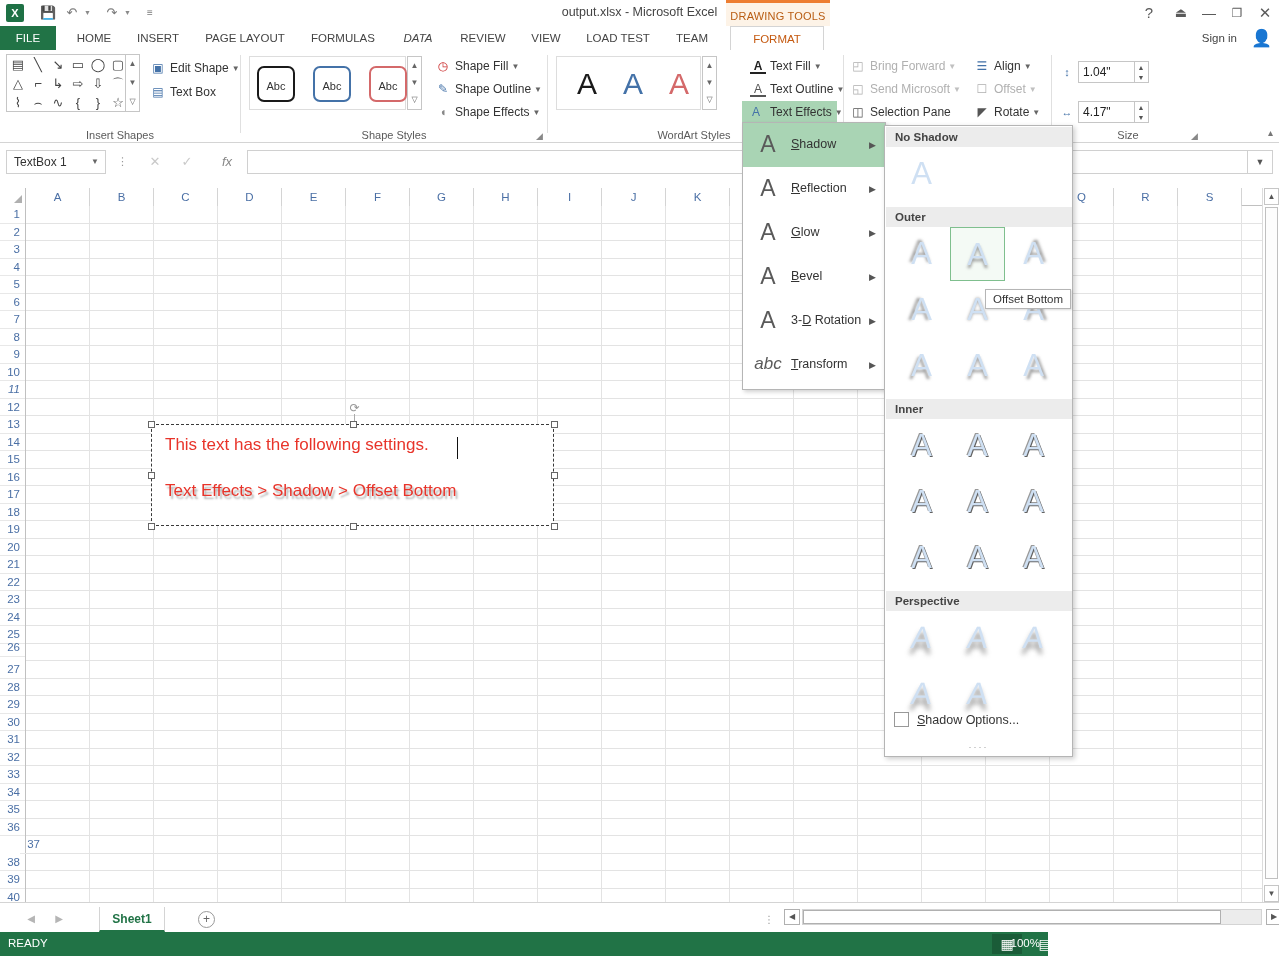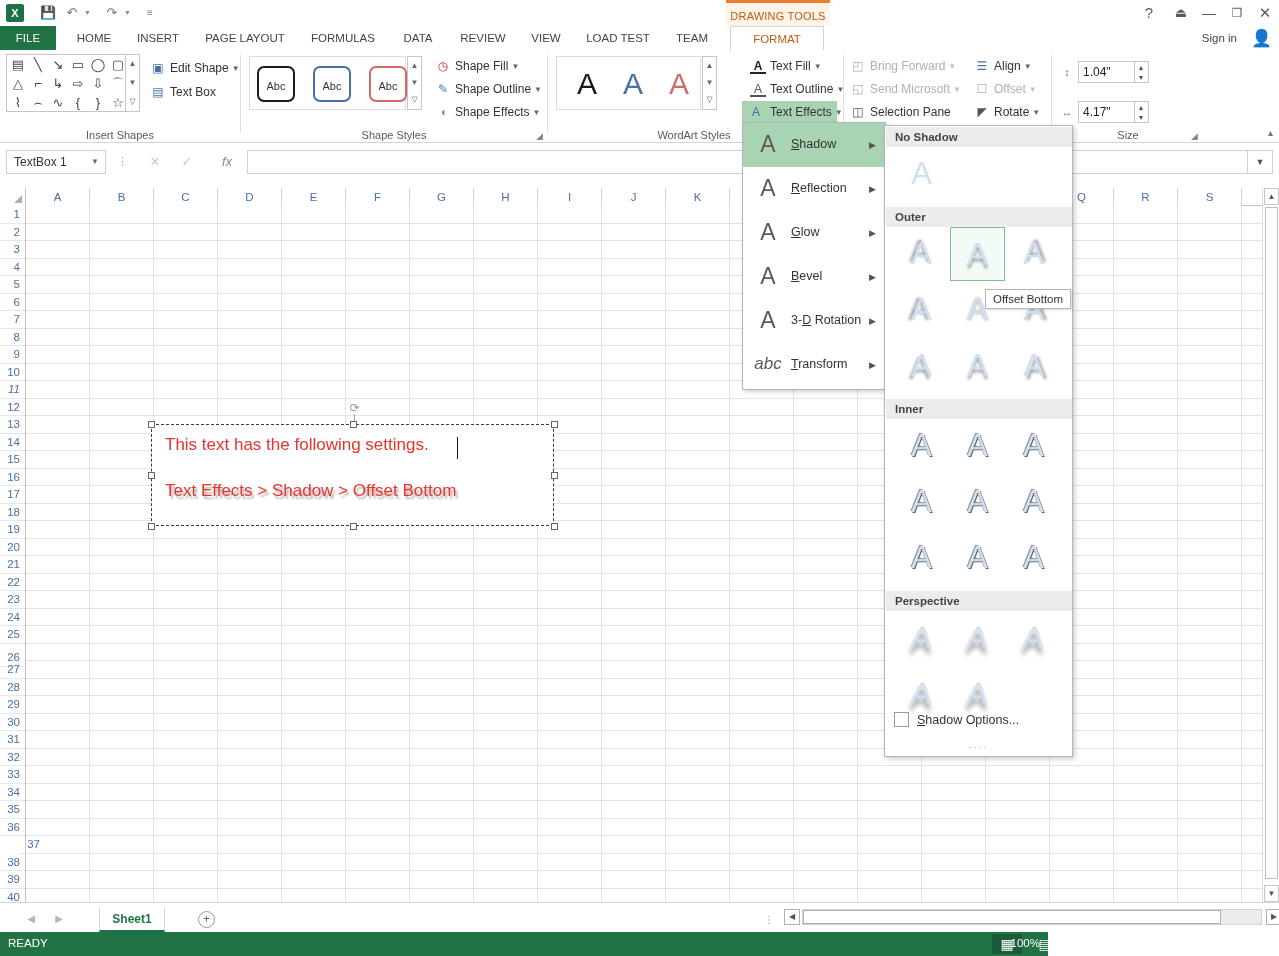--- a/index.html
+++ b/index.html
@@ -248,35 +248,36 @@
 <body>
 
 <div id="titlebar">
   <div class="tb-excel-logo">X</div>
   <div class="qat-btn qat-save">💾</div>
   <div class="qat-btn qat-undo">↶</div>
   <div class="qat-arrow" style="left:84px;">▼</div>
   <div class="qat-btn qat-redo">↷</div>
   <div class="qat-arrow" style="left:124px;">▼</div>
   <div class="qat-btn qat-more">≡</div>
+  <div id="tb-title">output.xlsx - Microsoft Excel</div>
   <div id="drawing-tools-tab">DRAWING TOOLS</div>
   <div class="win-btn wb-help">?</div>
   <div class="win-btn wb-ribopt">⏏</div>
   <div class="win-btn wb-min">—</div>
   <div class="win-btn wb-max">❐</div>
   <div class="win-btn wb-close">✕</div>
 </div>
 
 <div id="ribbon-tabs">
   <div id="tab-file">FILE</div>
   <div class="rtab" style="left:66px;width:56px;">HOME</div>
   <div class="rtab" style="left:128px;width:60px;">INSERT</div>
   <div class="rtab" style="left:192px;width:106px;">PAGE LAYOUT</div>
   <div class="rtab" style="left:302px;width:82px;">FORMULAS</div>
-  <div class="rtab" style="left:392px;width:52px;">DATA</div>
+  <div class="rtab" style="left:392px;width:52px;font-style:italic;">DATA</div>
   <div class="rtab" style="left:452px;width:62px;">REVIEW</div>
   <div class="rtab" style="left:522px;width:48px;">VIEW</div>
   <div class="rtab" style="left:578px;width:80px;">LOAD TEST</div>
   <div class="rtab" style="left:664px;width:56px;">TEAM</div>
   <div id="tab-format" style="left:730px;width:94px;">FORMAT</div>
   <div id="signin">Sign in</div>
   <div id="avatar-icon">👤</div>
 </div>
 
 <div id="ribbon">
@@ -483,21 +484,21 @@
       <div class="rowcell" style="top: 262.5px;">16</div>
       <div class="rowcell" style="top: 280px;">17</div>
       <div class="rowcell" style="top: 297.5px;">18</div>
       <div class="rowcell" style="top: 315px;">19</div>
       <div class="rowcell" style="top: 332.5px;">20</div>
       <div class="rowcell" style="top: 350px;">21</div>
       <div class="rowcell" style="top: 367.5px;">22</div>
       <div class="rowcell" style="top: 385px;">23</div>
       <div class="rowcell" style="top: 402.5px;">24</div>
       <div class="rowcell" style="top: 420px;">25</div>
-      <div class="rowcell" style="top: 443px; text-align: right;">26</div>
+      <div class="rowcell" style="top: 433px; text-align: right;">26</div>
       <div class="rowcell" style="top: 455px;">27</div>
       <div class="rowcell" style="top: 472.5px;">28</div>
       <div class="rowcell" style="top: 490px;">29</div>
       <div class="rowcell" style="top: 507.5px;">30</div>
       <div class="rowcell" style="top: 525px;">31</div>
       <div class="rowcell" style="top: 542.5px;">32</div>
       <div class="rowcell" style="top: 560px;">33</div>
       <div class="rowcell" style="top: 577.5px;">34</div>
       <div class="rowcell" style="top: 595px;">35</div>
       <div class="rowcell" style="top: 612.5px;">36</div>

